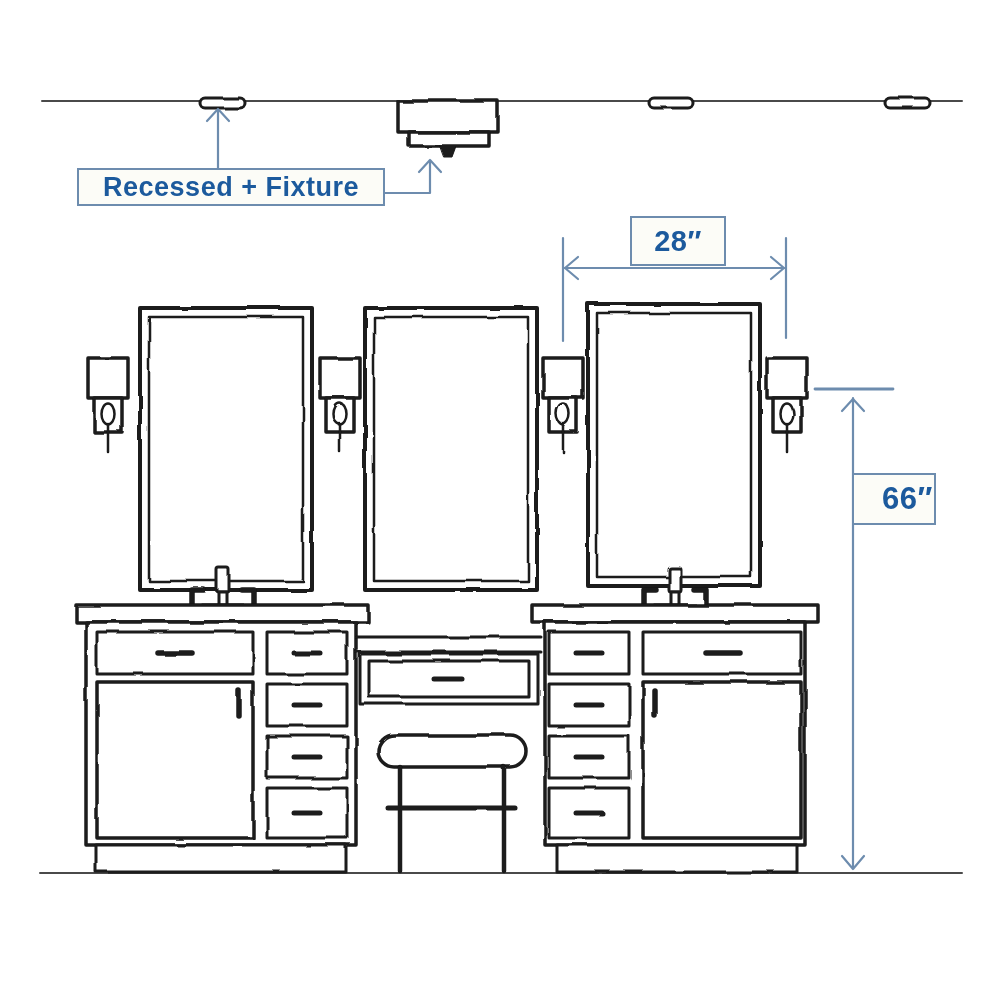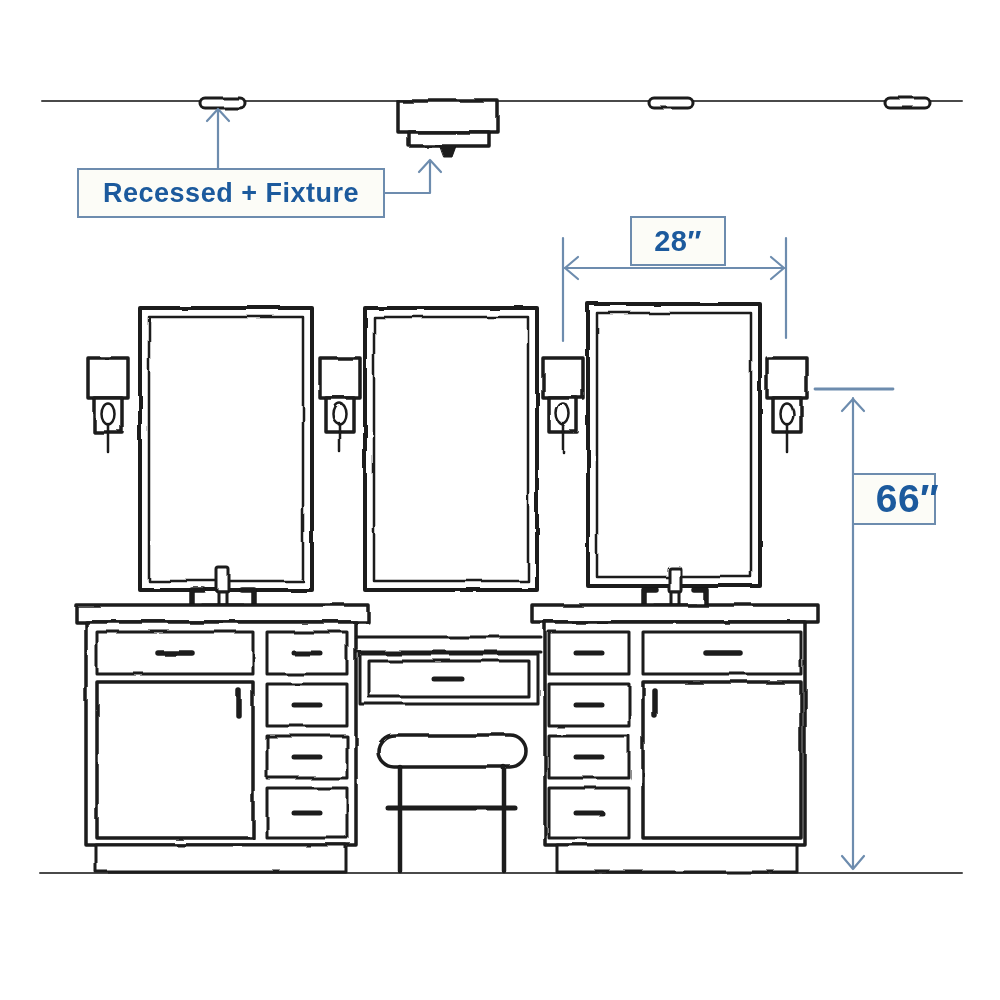--- a/index.html
+++ b/index.html
@@ -17,23 +17,23 @@
   g.ink{stroke:var(--ink);fill:none;stroke-linecap:round;stroke-linejoin:round;}
   g.structure{stroke:var(--structure);fill:none;stroke-linecap:round;}
   g.blue{stroke:var(--annotation-line);fill:none;stroke-linecap:round;stroke-linejoin:round;}
   .fw{fill:#fff;}
   .fk{fill:var(--ink);}
   .label-box{
     position:absolute;display:flex;align-items:center;justify-content:center;
     background:var(--label-bg);border:2px solid var(--annotation-line);
     color:var(--annotation-text);font-weight:bold;letter-spacing:.5px;z-index:5;
   }
-  .label-fixture{left:77px;top:168px;width:308px;height:50px;font-size:27px;}
+  .label-fixture{left:77px;top:168px;width:308px;height:38px;font-size:27px;}
   .label-28{left:630px;top:216px;width:96px;height:50px;font-size:29px;}
-  .label-66{left:852px;top:473px;width:84px;height:52px;font-size:39px;padding-left:27px;}
+  .label-66{left:852px;top:473px;width:84px;height:52px;font-size:31px;padding-left:27px;}
 </style>
 </head>
 <body>
 
 <div class="stage">
 
   <svg width="1000" height="1000" viewBox="0 0 1000 1000">
     <defs>
       <filter id="rough" x="-5%" y="-5%" width="110%" height="110%">
         <feTurbulence type="fractalNoise" baseFrequency="0.025" numOctaves="2" seed="7" result="n"></feTurbulence>

